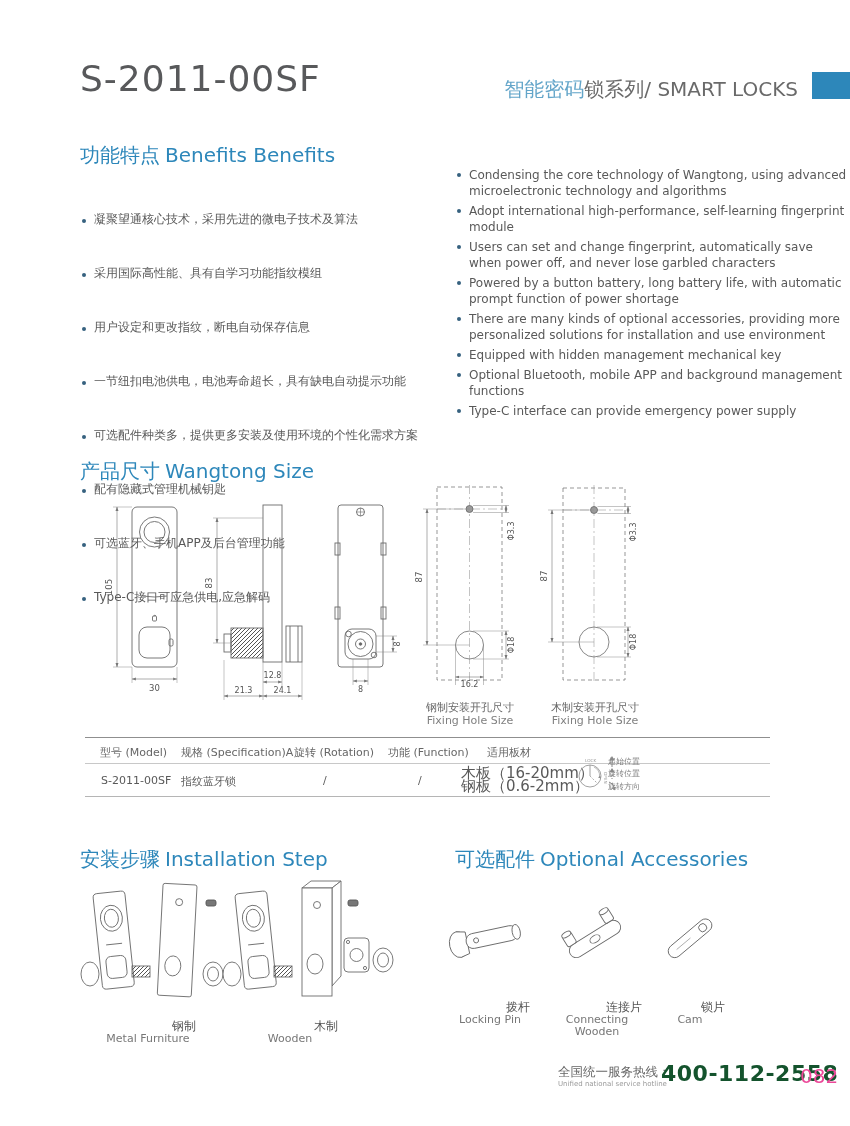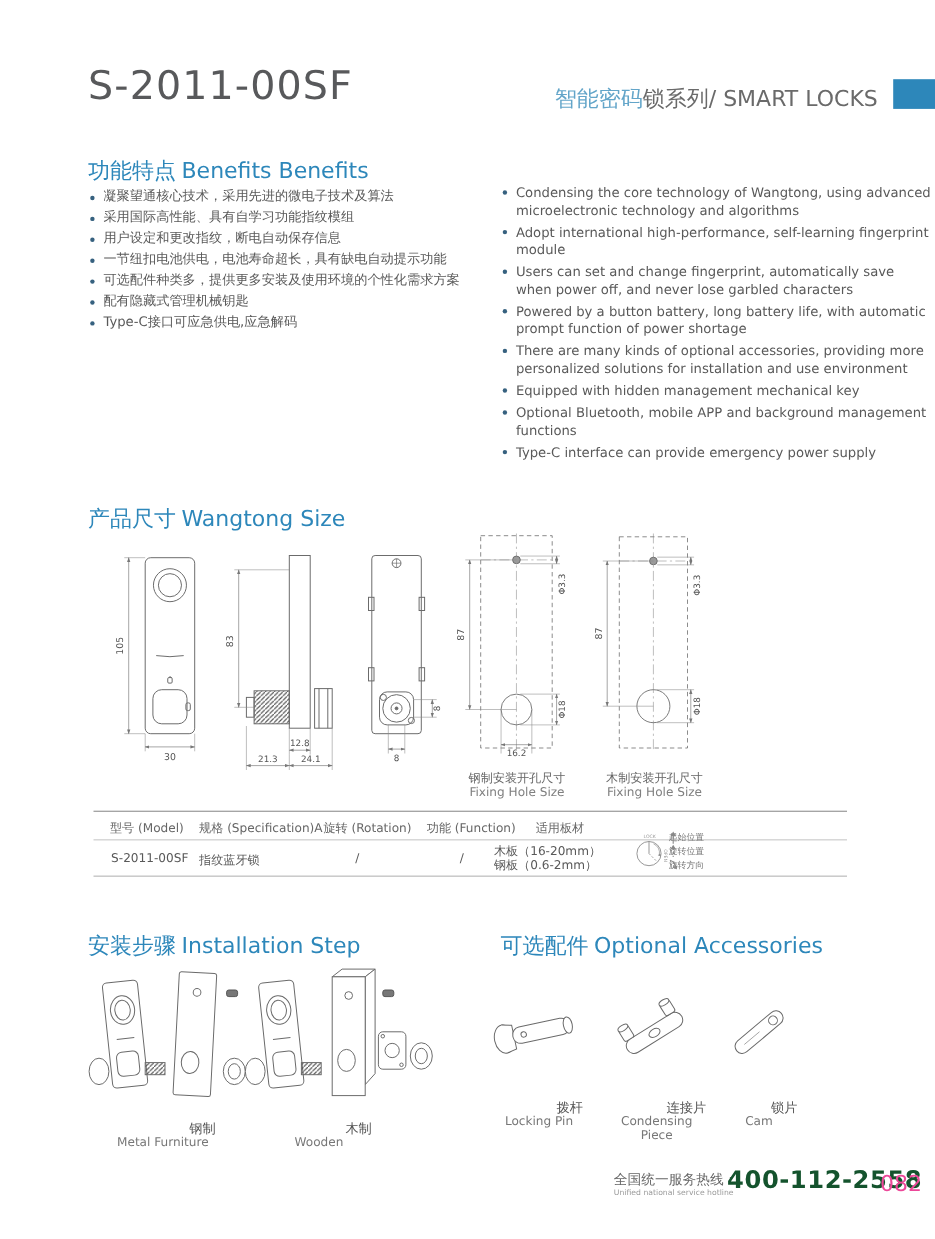--- a/index.html
+++ b/index.html
@@ -14,35 +14,35 @@
 
   
   .sec-title{position:absolute;font-size:20px;color:#2d87ba;white-space:nowrap;}
   .sec-title .zh{margin-right:5px;}
 
   
   .blist{position:absolute;margin:0;padding:0;list-style:none;}
   .blist li{position:relative;padding-left:14px;font-size:12px;color:#595959;}
   .blist li::before{content:"";position:absolute;left:2px;top:6px;width:4px;height:4px;border-radius:50%;background:#36617f;}
   .zh-list{left:80px;top:172px;width:370px;}
-  .zh-list li{margin-bottom:6px;line-height:13px;white-space:nowrap;}
+  .zh-list li{margin-bottom:6px;line-height:13px;white-space:nowrap;margin-top:41px;}
   .en-list{left:455px;top:167px;width:392px;}
   .en-list li{margin-bottom:4px;line-height:16px;}
 
   
   .cap{position:absolute;text-align:center;line-height:13px;}
   .cap .c-zh{font-size:11px;color:#666;}
   .cap .c-en{font-size:11px;color:#808080;}
 
   
   .spec-table{position:absolute;left:85px;top:737px;width:685px;height:58px;border-top:1px solid #8f8f8f;border-bottom:1px solid #b5b5b5;}
   .spec-table .hline{position:absolute;left:0;top:25px;width:100%;height:0;border-top:1px solid #c8c8c8;}
   .spec-table .hcell{position:absolute;top:7px;font-size:11px;color:#666;white-space:nowrap;}
   .spec-table .dcell{position:absolute;top:36px;font-size:11px;color:#595959;white-space:nowrap;}
-  .spec-table .boards{position:absolute;left:364px;top:29px;font-size:11px;line-height:13px;color:#595959;}
+  .spec-table .boards{position:absolute;left:376px;top:29px;font-size:15px;line-height:13px;color:#595959;}
   .legend{position:absolute;left:523px;top:17px;}
   .legend .lrow{display:flex;align-items:center;height:12.5px;font-size:8px;color:#777;white-space:nowrap;}
   .legend svg{margin-right:2px;}
 
   
   .item-cap{position:absolute;text-align:center;}
   .item-cap .c-zh{font-size:12px;color:#555;line-height:14px;text-align:right;}
   .item-cap .c-en{font-size:11px;color:#777;line-height:12px;}
 
   
@@ -67,20 +67,21 @@
   <div class="accent-block"></div>
 
   <div class="sec-title" style="left:80px;top:142px;"><span class="zh">功能特点</span><span>Benefits Benefits</span></div>
   <ul class="blist zh-list">
     <li>凝聚望通核心技术，采用先进的微电子技术及算法</li>
     <li>采用国际高性能、具有自学习功能指纹模组</li>
     <li>用户设定和更改指纹，断电自动保存信息</li>
     <li>一节纽扣电池供电，电池寿命超长，具有缺电自动提示功能</li>
     <li>可选配件种类多，提供更多安装及使用环境的个性化需求方案</li>
     <li>配有隐藏式管理机械钥匙</li>
+    <li>可选蓝牙、手机APP及后台管理功能</li>
     <li>Type-C接口可应急供电,应急解码</li>
   </ul>
   <ul class="blist en-list">
     <li>Condensing the core technology of Wangtong, using advanced microelectronic technology and algorithms</li>
     <li>Adopt international high-performance, self-learning fingerprint module</li>
     <li>Users can set and change fingerprint, automatically save when power off, and never lose garbled characters</li>
     <li>Powered by a button battery, long battery life, with automatic prompt function of power shortage</li>
     <li>There are many kinds of optional accessories, providing more personalized solutions for installation and use environment</li>
     <li>Equipped with hidden management mechanical key</li>
     <li>Optional Bluetooth, mobile APP and background management functions</li>
@@ -352,21 +353,21 @@
       <line x1="228" y1="35.5" x2="246" y2="35.5" stroke-width="0.5"></line>
     </g>
   </svg>
 
   <div class="item-cap" style="left:450px;top:1000px;width:80px;">
     <div class="c-zh">拨杆</div>
     <div class="c-en">Locking Pin</div>
   </div>
   <div class="item-cap" style="left:552px;top:1000px;width:90px;">
     <div class="c-zh">连接片</div>
-    <div class="c-en">Condensing Piece</div>
+    <div class="c-en">Connecting Wooden</div>
   </div>
   <div class="item-cap" style="left:655px;top:1000px;width:70px;">
     <div class="c-zh">锁片</div>
     <div class="c-en">Cam</div>
   </div>
 
   <div class="hotline">
     <div class="h-zh">全国统一服务热线：</div>
     <div class="h-en">Unified national service hotline</div>
   </div>

